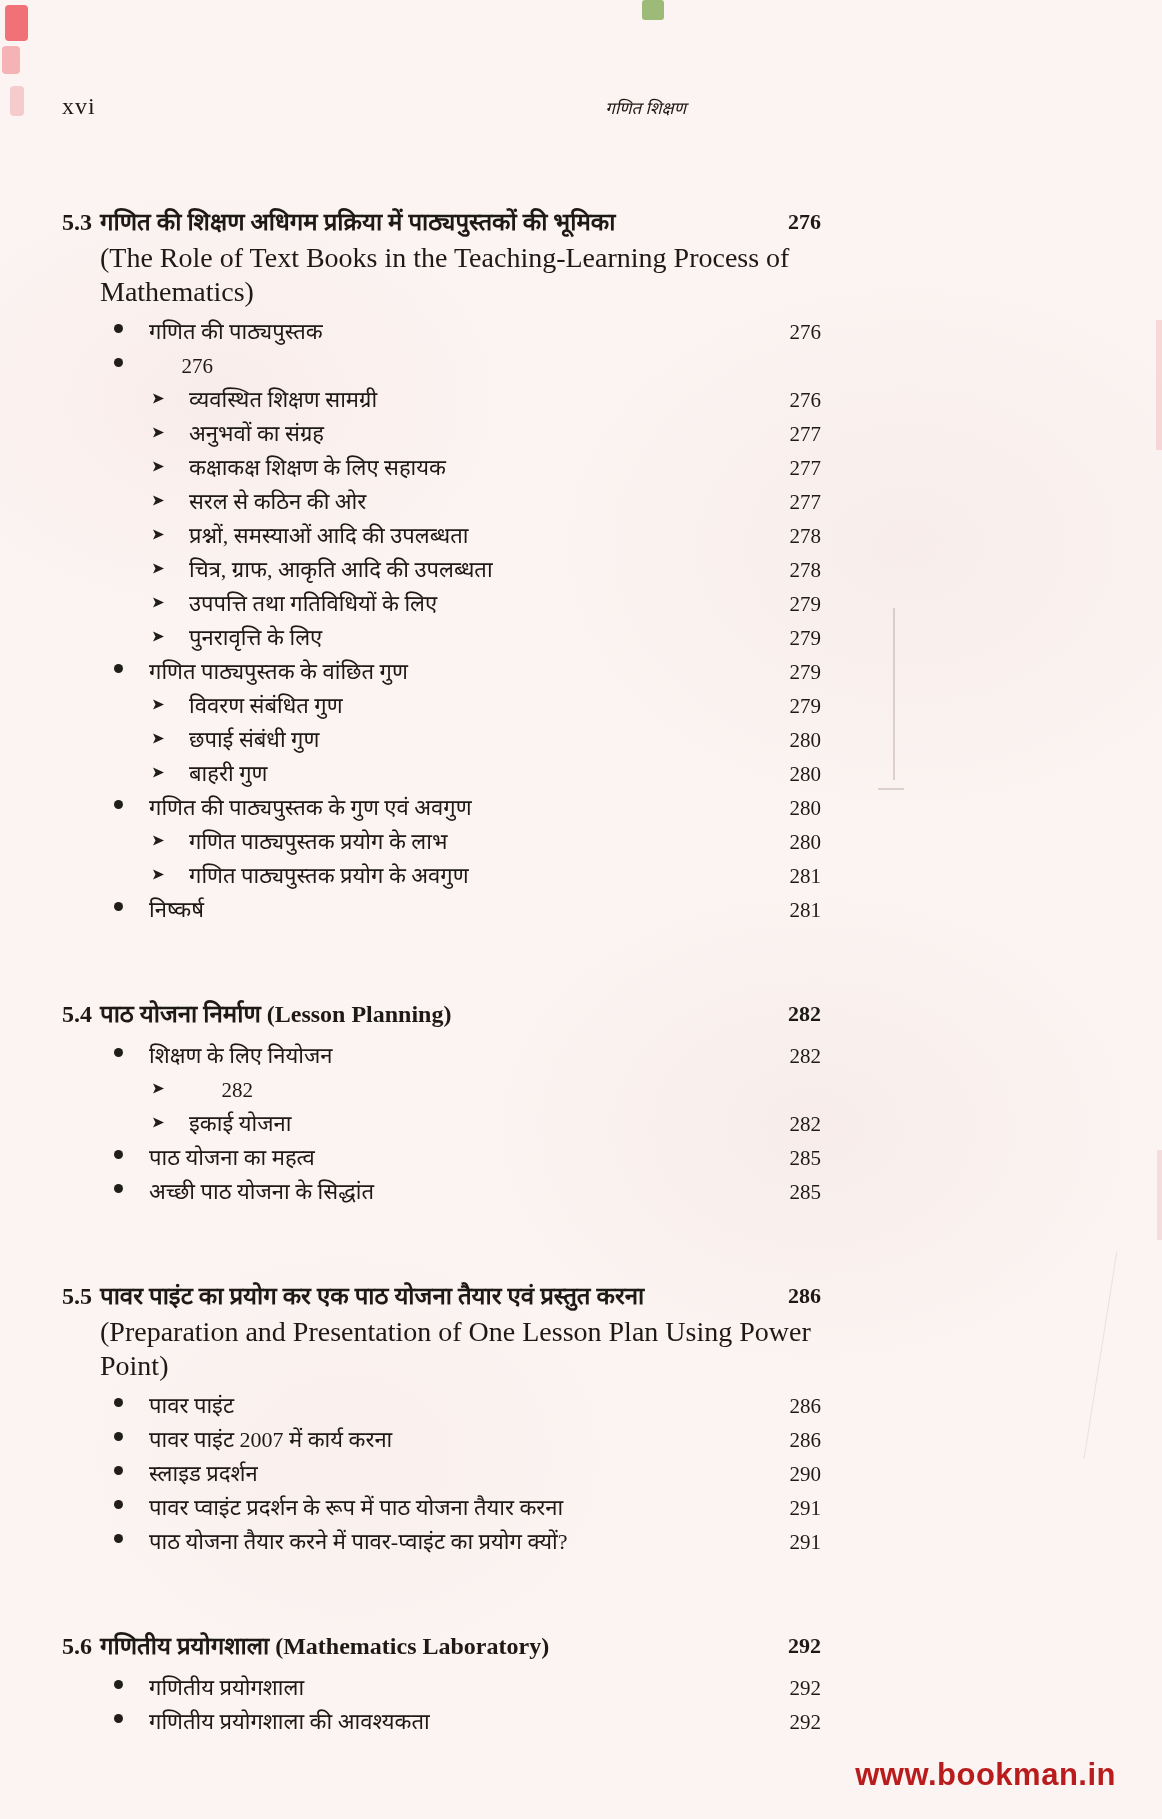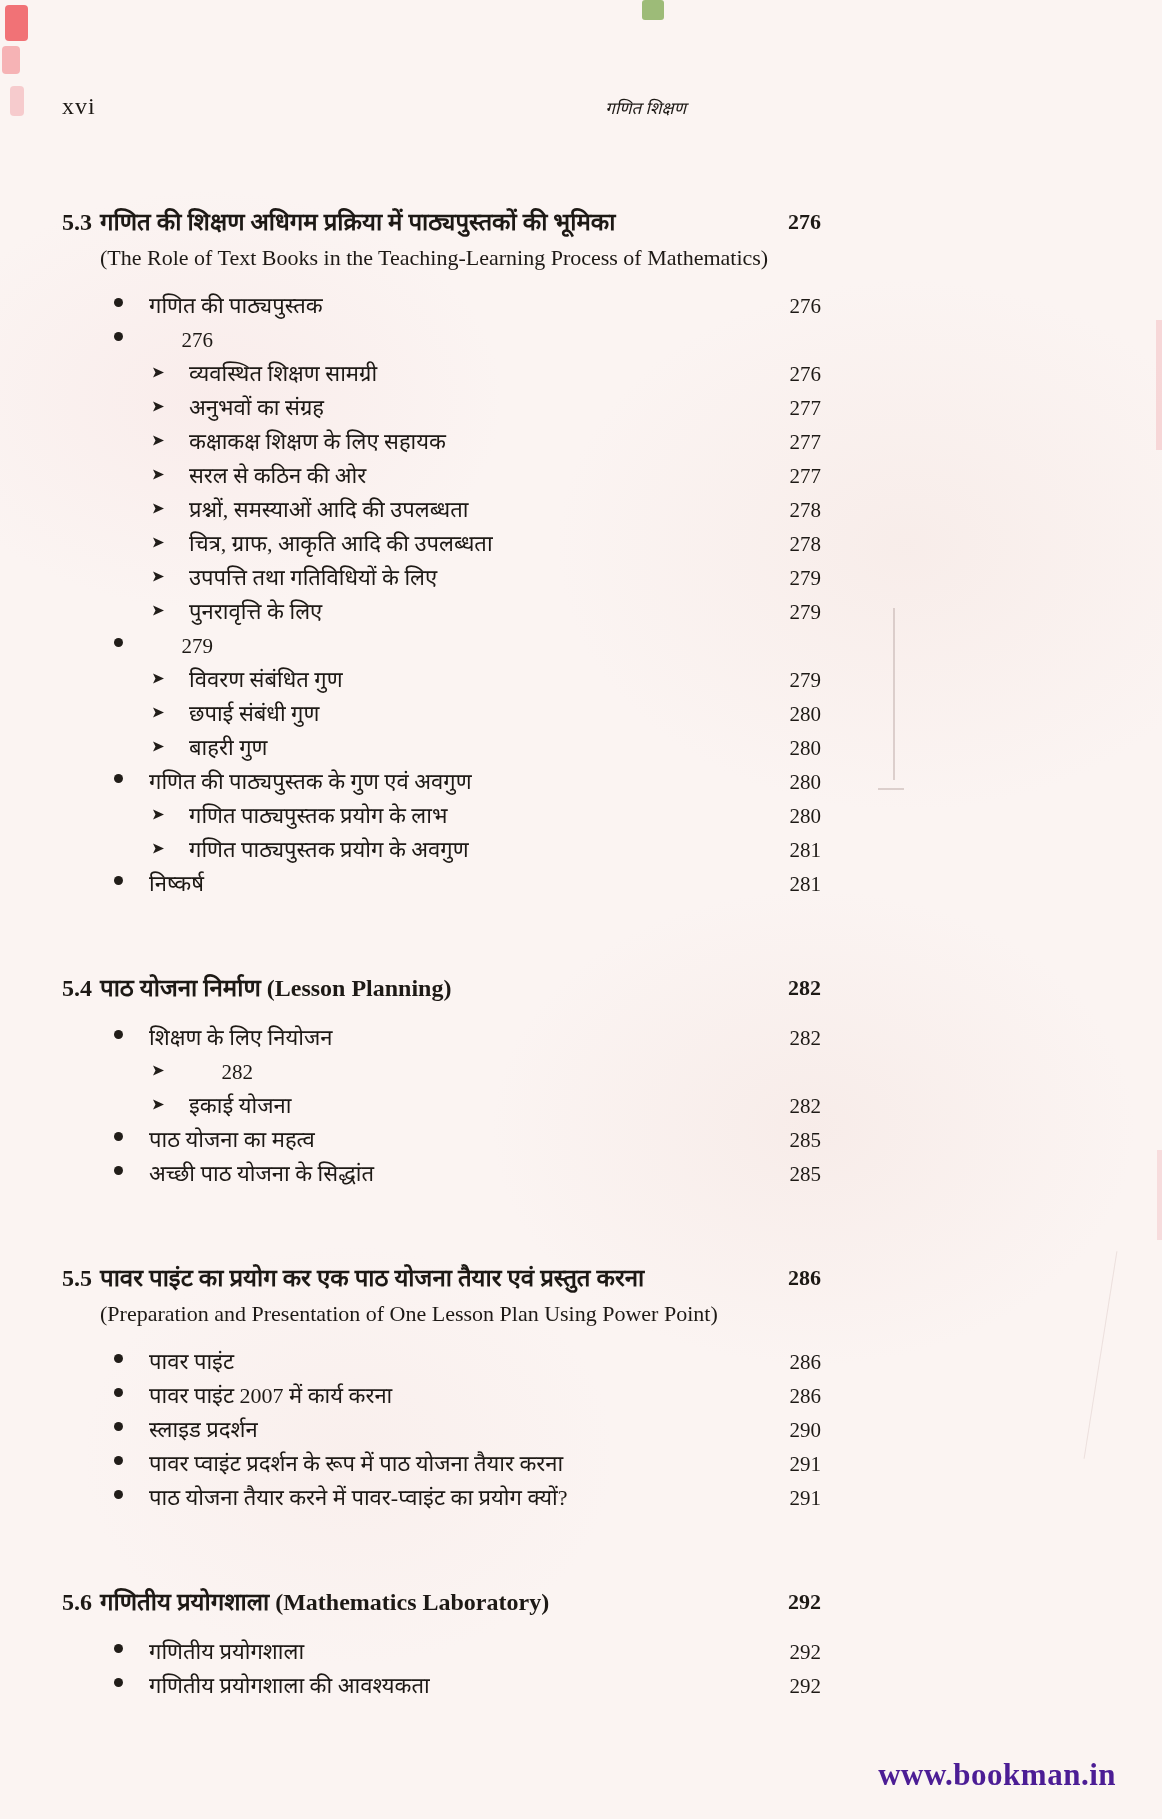--- a/index.html
+++ b/index.html
@@ -20,23 +20,23 @@
   }
   .pagehead{display:flex;justify-content:space-between;align-items:baseline;line-height:36px;}
   .folio{font-size:24px;letter-spacing:1px;}
   .running-title{font-style:italic;font-size:17px;margin-right:135px;}
   .section{margin-top:26px;}
   .section:first-of-type{margin-top:34px;}
   .sec-head{display:flex;align-items:flex-end;line-height:38px;font-weight:bold;font-size:24px;}
   .sec-num{width:38px;flex:none;}
   .sec-title{flex:1;padding-right:12px;margin-top:42px;}
   .sec-page{flex:none;min-width:64px;text-align:right;font-size:22px;}
-  .sec-sub{line-height:34px;font-size:22px;padding-left:38px;}
+  .sec-sub{line-height:34px;font-size:28px;padding-left:38px;}
   .sec-sub:empty{display:none;}
-  .items{margin-top:14px;}
+  .items{margin-top:6px;}
   .row{display:flex;align-items:baseline;line-height:34px;font-size:22px;}
   .row .label{flex:1;padding-right:12px;}
   .row .pg{flex:none;min-width:64px;text-align:right;font-size:21px;}
   .row.lvl1{padding-left:52px;}
   .row.lvl2{padding-left:90px;}
   .dot{flex:none;width:9px;height:9px;border-radius:50%;background:#211d19;margin-right:26px;position:relative;top:-4px;align-self:center;}
   .arr{flex:none;width:13px;height:13px;margin-right:24px;align-self:center;position:relative;top:-2px;}
   .watermark{
     position:absolute;right:46px;bottom:26px;
     font-family:"Liberation Sans","DejaVu Sans",sans-serif;
@@ -151,20 +151,21 @@
   <div class="row lvl2">
     <svg class="arr" viewBox="0 0 13 13" xmlns="http://www.w3.org/2000/svg">
       <polygon points="1,1.5 12,6.5 1,11.5 3.5,6.5" fill="#211d19"></polygon>
     </svg>
     <span class="label">पुनरावृत्ति के लिए</span>
     <span class="pg">279</span>
   </div>
 
   <div class="row lvl1">
     <span class="dot"></span>
+    <span class="label">गणित पाठ्यपुस्तक के वांछित गुण</span>
     <span class="pg">279</span>
   </div>
 
   <div class="row lvl2">
     <svg class="arr" viewBox="0 0 13 13" xmlns="http://www.w3.org/2000/svg">
       <polygon points="1,1.5 12,6.5 1,11.5 3.5,6.5" fill="#211d19"></polygon>
     </svg>
     <span class="label">विवरण संबंधित गुण</span>
     <span class="pg">279</span>
   </div>
@@ -316,13 +317,13 @@
   <div class="row lvl1">
     <span class="dot"></span>
     <span class="label">गणितीय प्रयोगशाला की आवश्यकता</span>
     <span class="pg">292</span>
   </div>
 </div>
   </div>
 </div>
 </div>
 
-<div class="watermark" style="color: #4c1d95; font-family: Liberation Serif, serif;">www.bookman.in</div>
+<div class="watermark" style="color: #b91c1c;">www.bookman.in</div>
 
 </body></html>

